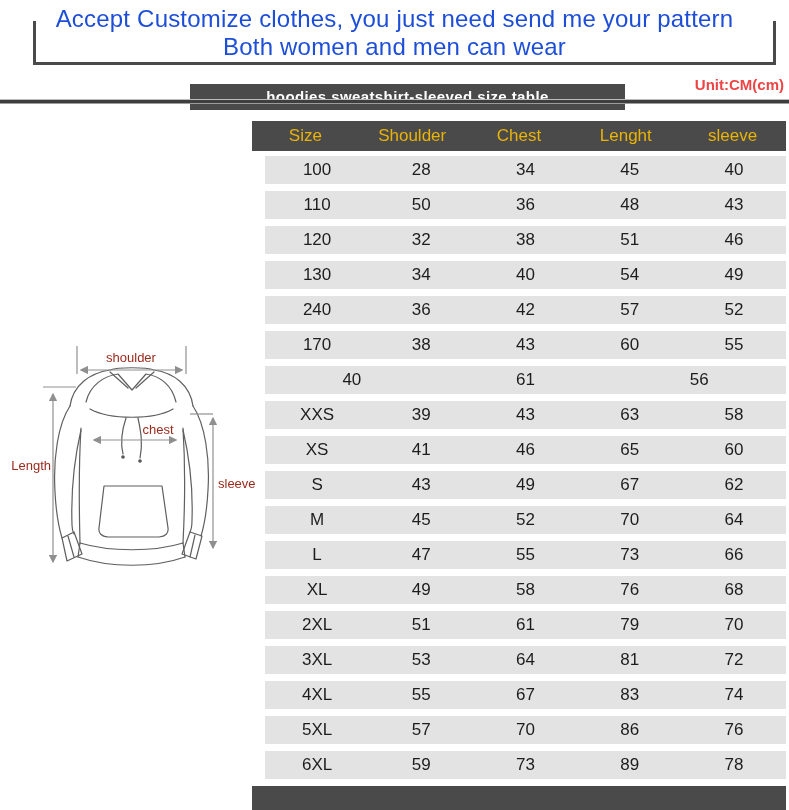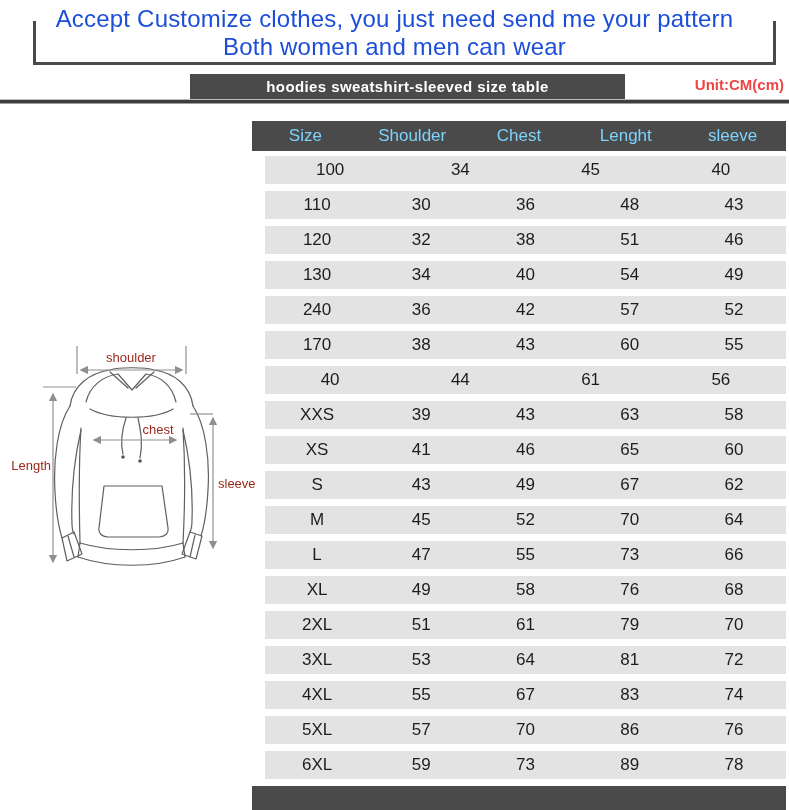--- a/index.html
+++ b/index.html
@@ -15,40 +15,40 @@
     border-left:3px solid var(--frame-gray,#4a4a4a);
     border-right:3px solid var(--frame-gray,#4a4a4a);
     border-bottom:3px solid var(--frame-gray,#4a4a4a);
   }
   .banner-text{
     position:absolute;left:0;top:5px;width:789px;text-align:center;
     font-size:24px;line-height:28px;color:#1d4ed8;letter-spacing:0.2px;
   }
   
   .title-bar{
-    position:absolute;left:190px;top:74px;width:435px;height:26px;
+    position:absolute;left:190px;top:84px;width:435px;height:26px;
     background:var(--bar-bg,#4a4a4a);color:#fff;text-align:center;
     font-size:15px;font-weight:bold;line-height:26px;letter-spacing:0.4px;
   }
   .unit-label{
     position:absolute;right:5px;top:76px;font-size:15px;font-weight:bold;color:#ef4444;
   }
   .divider{
     position:absolute;left:0;top:99px;width:789px;height:5px;
     background:linear-gradient(to bottom,#bdbdbd 0 1px,#3e3e3e 1px 4px,#9c9c9c 4px 5px);
   }
   
   .diagram{position:absolute;left:10px;top:330px;}
   .diagram .dim{stroke:var(--line-gray,#909090);stroke-width:1.2;fill:none;}
   .diagram .garment{stroke:#5f5f5f;stroke-width:1.2;fill:none;stroke-linejoin:round;stroke-linecap:round;}
   .diagram text{fill:var(--label-red,#9b291c);font-size:13px;font-family:"Liberation Sans",sans-serif;}
   
   .size-table{position:absolute;left:252px;top:121px;width:534px;}
   .thead{display:flex;height:30px;background:var(--header-bg,#4a4a4a);margin-bottom:5px;}
-  .thead span{flex:1;text-align:center;line-height:30px;color:#7dd3fc;font-size:17px;}
+  .thead span{flex:1;text-align:center;line-height:30px;color:#eab308;font-size:17px;}
   .trow{display:flex;height:28px;background:var(--row-bg,#e3e3e3);margin-bottom:7px;margin-left:13px;}
   .trow span{flex:1;text-align:center;line-height:28px;font-size:17px;color:#1d1d1d;}
   .tfoot{height:24px;background:var(--header-bg,#4a4a4a);}
 </style>
 </head>
 <body>
 
 <div class="banner-box"></div>
 <div class="banner-text">
   <div>Accept Customize clothes, you just need send me your pattern</div>
@@ -122,27 +122,28 @@
   <div class="thead">
     <span>Size</span>
     <span>Shoulder</span>
     <span>Chest</span>
     <span>Lenght</span>
     <span>sleeve</span>
   </div>
   <div class="tbody">
       <div class="trow">
         <span>100</span>
+        <span>28</span>
         <span>34</span>
         <span>45</span>
         <span>40</span>
       </div>
       <div class="trow">
         <span>110</span>
-        <span>30</span>
+        <span>50</span>
         <span>36</span>
         <span>48</span>
         <span>43</span>
       </div>
       <div class="trow">
         <span>120</span>
         <span>32</span>
         <span>38</span>
         <span>51</span>
         <span>46</span>
@@ -163,21 +164,20 @@
       </div>
       <div class="trow">
         <span>170</span>
         <span>38</span>
         <span>43</span>
         <span>60</span>
         <span>55</span>
       </div>
       <div class="trow">
         <span>40</span>
-        <span>44</span>
         <span>61</span>
         <span>56</span>
       </div>
       <div class="trow">
         <span>XXS</span>
         <span>39</span>
         <span>43</span>
         <span>63</span>
         <span>58</span>
       </div>

